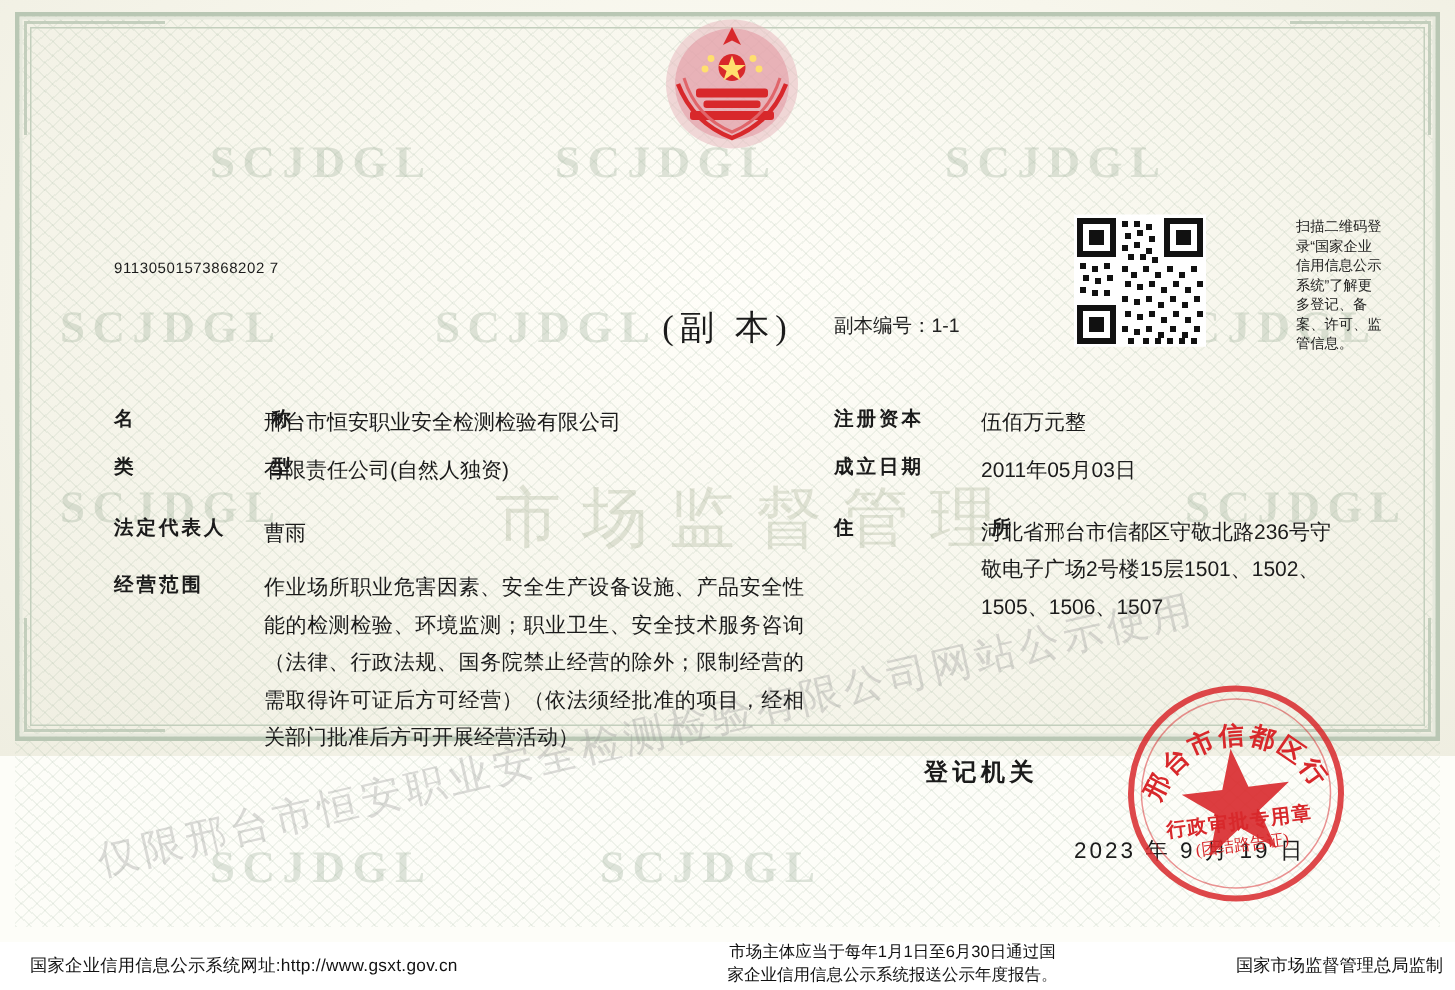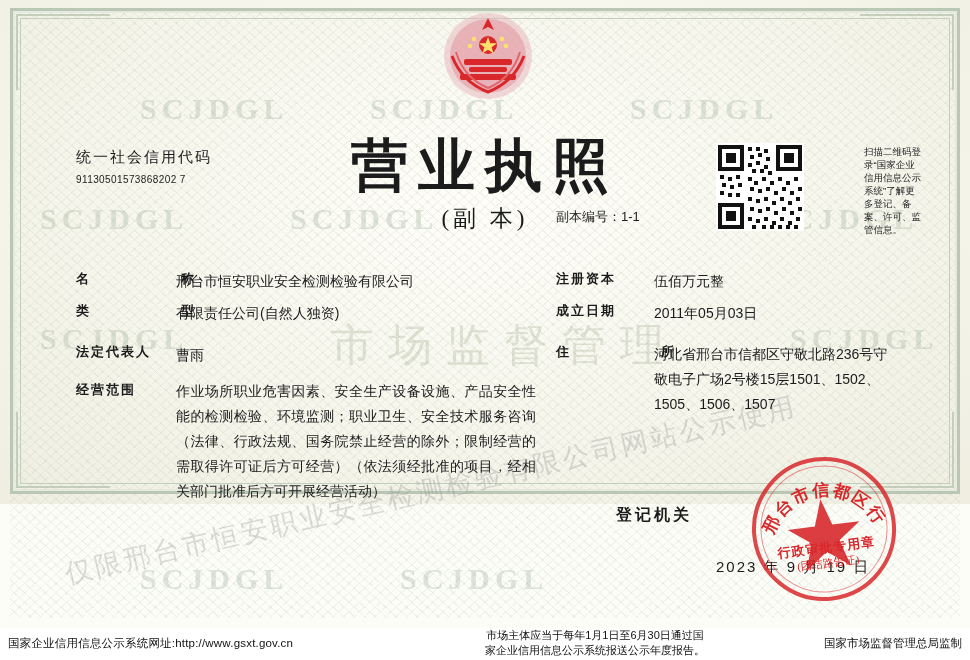--- a/index.html
+++ b/index.html
@@ -252,21 +252,21 @@
     position: absolute;
     left: 0; top: 628px;
     width: 970px;
     height: 32px;
     background: #ffffff;
     color: #111;
     font-size: 11.5px;
   }
   .footer-left {
     position: absolute;
-    left: 8px; top: 8px;
+    left: 20px; top: 8px;
     letter-spacing: .2px;
   }
   .footer-center {
     position: absolute;
     left: 470px; top: 0px;
     width: 250px;
     text-align: center;
     line-height: 15px;
     font-size: 11px;
   }
@@ -316,25 +316,23 @@
         <circle cx="32" cy="27" r="2.3" fill="#ffdf6e"></circle>
         <circle cx="28" cy="34" r="2.3" fill="#ffdf6e"></circle>
         <rect x="22" y="47" width="48" height="6" rx="2" fill="#d8282b"></rect>
         <rect x="27" y="55" width="38" height="5" rx="2" fill="#d8282b"></rect>
         <rect x="18" y="62" width="56" height="6" rx="2" fill="#d8282b"></rect>
         <path d="M10 44 Q20 70 46 80 Q72 70 82 44" fill="none" stroke="#d8282b" stroke-width="3"></path>
         <path d="M14 40 Q22 66 46 76 Q70 66 78 40" fill="none" stroke="#e0656a" stroke-width="2"></path>
       </svg>
     </div>
 
-    <div class="title">营业执照</div>
     <div class="subtitle">(副 本)</div>
     <div class="copy-no">副本编号：1-1</div>
 
-    <div class="credit-label">统一社会信用代码</div>
     <div class="credit-value">91130501573868202 7</div>
 
     <div class="qr">
       <svg viewBox="0 0 44 44" width="88" height="88" shape-rendering="crispEdges">
         <rect width="44" height="44" fill="#ffffff"></rect>
         <g fill="#111111">
           <rect x="1" y="1" width="13" height="13"></rect>
             <rect x="3" y="3" width="9" height="9" fill="#fff"></rect>
             <rect x="5" y="5" width="5" height="5"></rect>
           <rect x="30" y="1" width="13" height="13"></rect>

